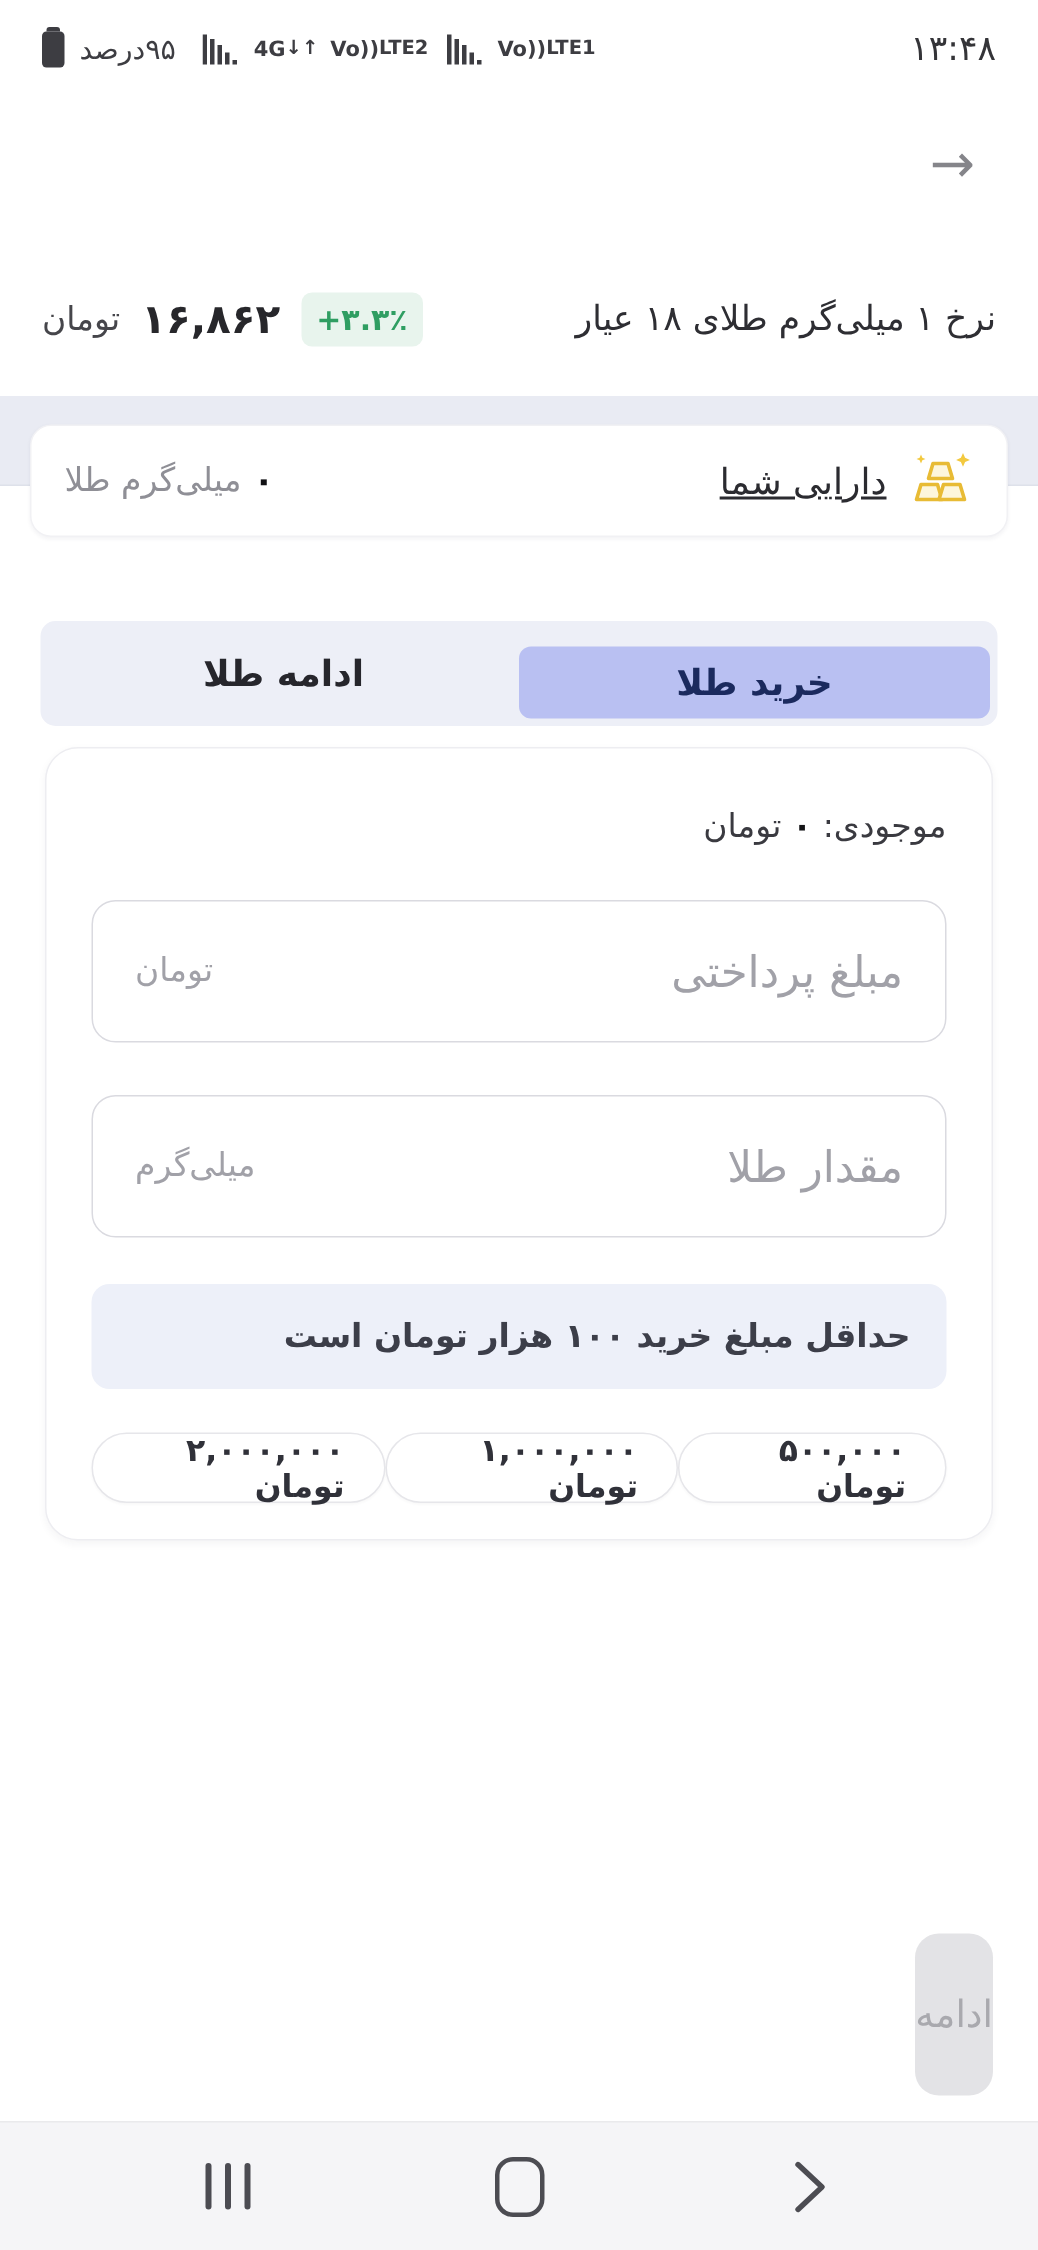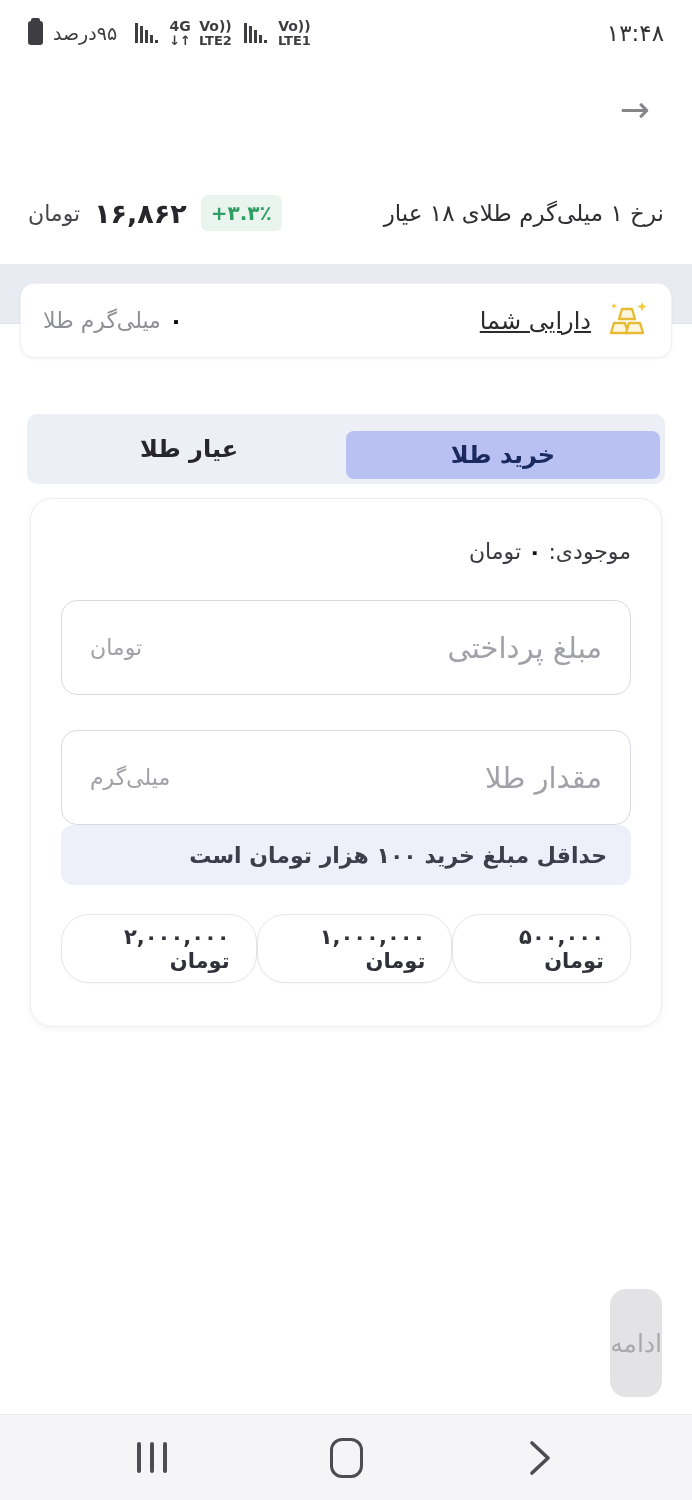--- a/index.html
+++ b/index.html
@@ -11,21 +11,21 @@
   }
   
   .status-bar {
     direction:ltr; display:flex; align-items:center;
     height:56px; padding:10px 28px 0 28px; color:#3d3d42;
   }
   .battery { width:15px; height:24px; background:#3d3d42; border-radius:3px; position:relative; margin-right:2px; }
   .battery:before { content:""; position:absolute; top:-3px; left:3px; width:9px; height:3px; background:#3d3d42; border-radius:2px 2px 0 0; }
   .batt-text { font-size:19px; margin:0 10px 0 8px; direction:rtl; }
   .sig { margin:0 4px 0 8px; }
-  .net-col { display:flex; flex-direction:column; align-items:center; line-height:1.05; margin:12px 4px; }
+  .net-col { display:flex; flex-direction:row; align-items:center; line-height:1.05; margin:12px 4px; }
   .net-top { font-size:14px; font-weight:bold; }
   .net-bot { font-size:13px; font-weight:bold; }
   .spacer { flex:1; }
   .time { font-size:23px; color:#343438; letter-spacing:1px; }
   
   .header {
     display:flex; align-items:center; gap:20px;
     margin-top:26px; height:56px; padding:0 42px 0 28px;
   }
   .back-arrow { font-size:36px; color:#85858a; line-height:1; }
@@ -74,27 +74,27 @@
   .balance-zero { font-weight:bold; color:#141417; }
   .field {
     height:95px; border:1.6px solid #dadae0; border-radius:16px;
     display:flex; align-items:center; justify-content:space-between;
     padding:0 28px; background:#ffffff;
   }
   .field + .field { margin-top:35px; }
   .field-placeholder { font-size:29px; color:#a1a1a8; }
   .field-unit { font-size:22px; color:#a1a1a8; }
   .notice {
-    height:60px; background:#edf0f9; border-radius:12px;
+    margin-top:31px; height:70px; background:#edf0f9; border-radius:12px;
     display:flex; align-items:center; padding:0 24px;
     font-size:22px; font-weight:600; color:#3c3e49;
   }
   .chips { margin-top:29px; display:flex; justify-content:space-between; }
   .chip {
-    height:69px; border:1.5px solid #e6e6ea; border-radius:28px;
+    height:47px; border:1.5px solid #e6e6ea; border-radius:28px;
     display:flex; align-items:center; justify-content:center;
     padding:0 26px; font-size:21px; font-weight:600; color:#303139;
     background:#ffffff; box-shadow:0 1px 2px rgba(40,40,60,.04); cursor:pointer;
   }
   
   .continue-btn {
     margin:262px 30px 0 30px; height:108px; background:#e3e3e6;
     border-radius:16px; display:flex; align-items:center; justify-content:center;
     font-size:25px; color:#a9a9ae; border:none;
   }
@@ -176,21 +176,21 @@
       <div class="spacer"></div>
       <div class="assets-amount">
         <span class="assets-zero">۰</span>
         <span class="assets-unit">میلی‌گرم طلا</span>
       </div>
     </div>
   </div>
 
   <div class="tabs">
     <div class="tab tab-active">خرید طلا</div>
-    <div class="tab tab-inactive">عیار طلا</div>
+    <div class="tab tab-inactive">ادامه طلا</div>
   </div>
 
   <div class="form-card">
     <div class="balance-line">
       <span>موجودی:</span>
       <span class="balance-zero">۰</span>
       <span>تومان</span>
     </div>
 
     <div class="field">

